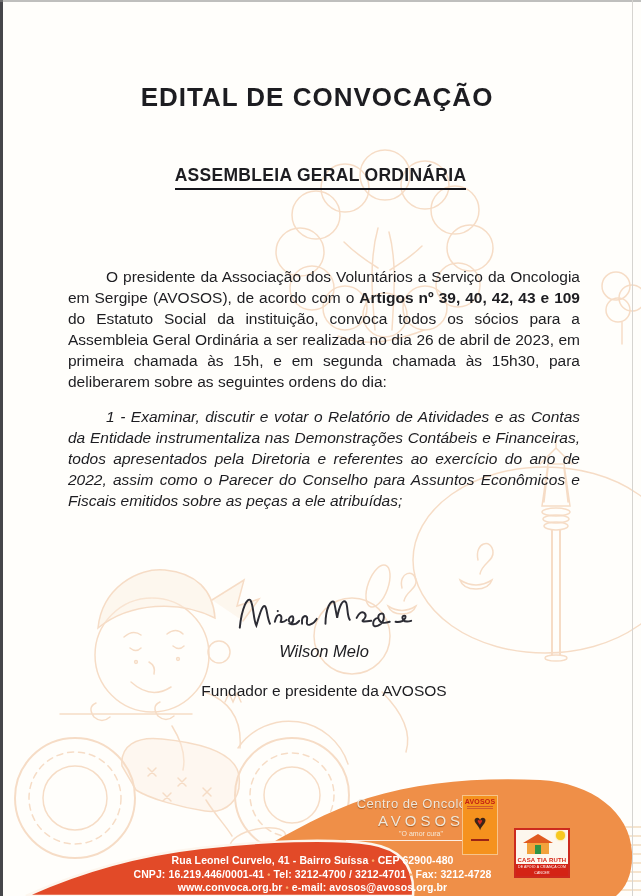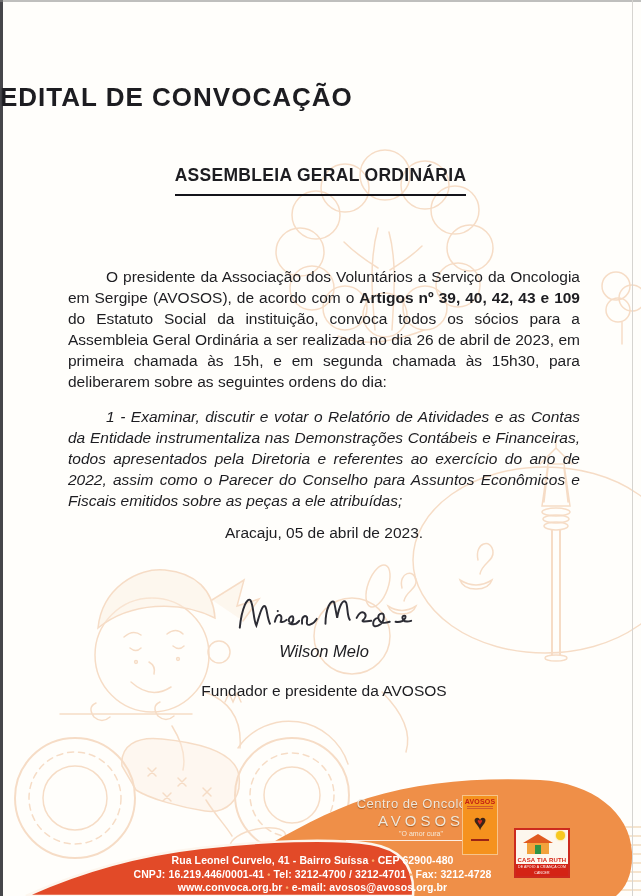--- a/index.html
+++ b/index.html
@@ -10,25 +10,25 @@
   }
   
   .edge-left{position:absolute;left:0;top:0;width:3px;height:896px;background:#26262a;opacity:.85;z-index:6;}
   .edge-top{position:absolute;left:0;top:0;width:641px;height:2px;background:#8a8a8a;opacity:.55;z-index:6;}
   .edge-right{position:absolute;left:632px;top:0;width:1px;height:896px;background:#d6d4d0;z-index:6;}
   .stripes{position:absolute;left:556px;top:826px;width:85px;height:70px;z-index:1;
     background:repeating-linear-gradient(to bottom,rgba(238,208,170,.55) 0 2px,rgba(255,255,255,0) 2px 9px);}
   
   .wm{position:absolute;left:0;top:0;z-index:1;}
   
-  .title{position:absolute;left:0;top:82px;width:634px;
+  .title{position:absolute;left:0;top:82px;width:634px;text-align:center;
     font-size:26px;font-weight:bold;letter-spacing:1px;z-index:3;}
   .subtitle-wrap{position:absolute;left:0;top:165px;width:641px;text-align:center;z-index:3;}
   .subtitle{display:inline-block;font-size:17.5px;font-weight:bold;letter-spacing:.3px;
-    border-bottom:2.5px solid #14141a;padding-bottom:8px;}
+    border-bottom:2.5px solid #14141a;padding-bottom:2px;}
   .content{position:absolute;left:60px;top:258px;width:528px;z-index:3;
     font-size:15.5px;line-height:21px;text-align:justify;}
   .content p{margin:8px;text-indent:38px;}
   .content p + p{margin-top:14px;font-style:italic;}
   .dateline{position:absolute;left:60px;top:524px;width:528px;text-align:center;
     font-size:15.5px;z-index:3;}
   .sig{position:absolute;left:60px;top:588px;width:528px;text-align:center;z-index:3;}
   .sig-script{display:block;margin:0 auto;}
   .sig-name{font-size:16.5px;margin-top:2px;font-style:italic;}
   .sig-role{font-size:15.5px;margin-top:21px;}
@@ -148,21 +148,20 @@
 
   <div class="subtitle-wrap">
     <span class="subtitle">ASSEMBLEIA GERAL ORDINÁRIA</span>
   </div>
 
   <div class="content">
     <p><span>O presidente da Associação dos Voluntários a Serviço da Oncologia em Sergipe (AVOSOS), de acordo com o </span><b>Artigos nº 39, 40, 42, 43 e 109</b><span> do Estatuto Social da instituição, convoca todos os sócios para a Assembleia Geral Ordinária a ser realizada no dia 26 de abril de 2023, em primeira chamada às 15h, e em segunda chamada às 15h30, para deliberarem sobre as seguintes ordens do dia:</span></p>
     <p>1 - Examinar, discutir e votar o Relatório de Atividades e as Contas da Entidade instrumentaliza nas Demonstrações Contábeis e Financeiras, todos apresentados pela Diretoria e referentes ao exercício do ano de 2022, assim como o Parecer do Conselho para Assuntos Econômicos e Fiscais emitidos sobre as peças a ele atribuídas;</p>
   </div>
 
-  <div class="dateline">Aracaju, 05 de abril de 2023.</div>
 
   <div class="sig">
     <svg class="sig-script" width="185" height="52" viewBox="0 0 190 52" fill="none" stroke="#2c2c34" stroke-width="2" stroke-linecap="round">
       <path d="M8,40 C10,20 16,8 19,12 C22,16 22,32 25,38 C28,28 31,16 34,18 C36,20 36,30 39,36"></path>
       <path d="M44,34 q2,-8 5,-7 q3,1 1,7 q3,1 6,-2 m3,2 q-2,-2 1,-5 q3,-2 3,2 q0,4 -3,5 q5,2 9,-3 m3,3 q-1,-7 3,-8 q3,0 2,5 q-1,5 3,4 q5,-2 7,-6"></path>
       <circle cx="47" cy="23" r="1.1" fill="#2c2c34" stroke="none"></circle>
       <path d="M96,36 C96,20 102,10 105,14 L108,30 C110,18 114,10 117,14 C119,17 118,28 121,32"></path>
       <path d="M128,30 q4,-8 8,-5 q3,3 -1,7 q-4,3 8,1"></path>
       <path d="M150,30 q-5,1 -5,6 q0,4 5,2 q6,-3 6,-9 q0,-5 -4,-3 q-3,2 -1,6 q2,5 11,2"></path>
       <path d="M168,34 q7,1 10,-4 q1,-3 -2,-2 q-2,1 0,4 q2,3 8,1"></path>

